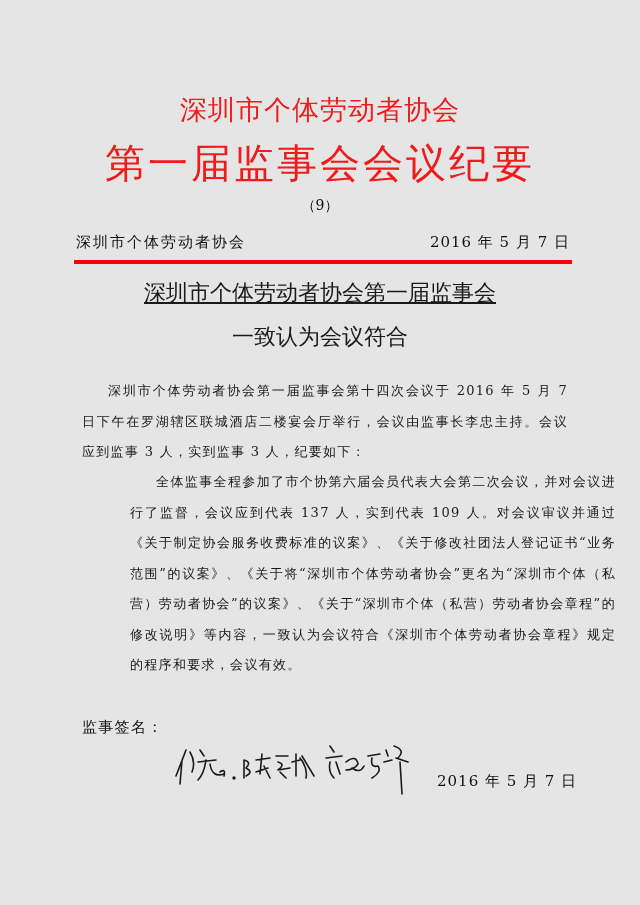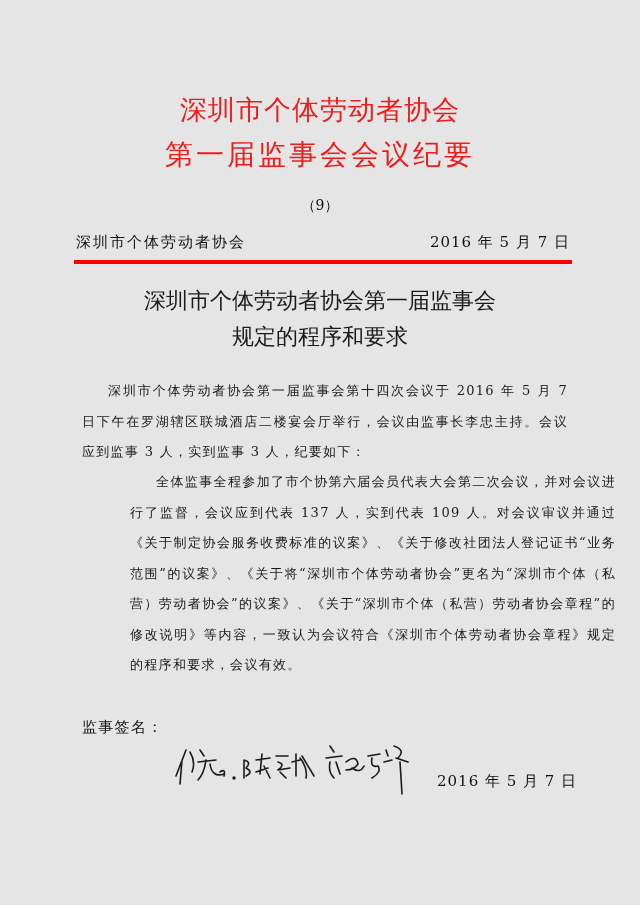--- a/index.html
+++ b/index.html
@@ -2,28 +2,28 @@
 <html><head>
   <meta charset="utf-8">
   <style>
     html, body { margin: 0; padding: 0; background: #ffffff; }
     body { width: 640px; height: 905px; position: relative; overflow: hidden;
            font-family: "DejaVu Serif", "Liberation Serif", serif; color: #111; }
     .page { position: absolute; left: 0; top: 0; width: 640px; height: 905px; background: #e5e5e5; }
     .org-title { position: absolute; top: 92px; left: 0; width: 640px; text-align: center;
                  color: #ee1c1c; font-size: 27px; font-family: "DejaVu Sans", sans-serif; letter-spacing: 1px; }
     .doc-title { position: absolute; top: 136px; left: 0; width: 640px; text-align: center;
-                 color: #ee1c1c; font-size: 28px; font-family: "DejaVu Sans", sans-serif; letter-spacing: 3px; }
+                 color: #ee1c1c; font-size: 40px; font-family: "DejaVu Sans", sans-serif; letter-spacing: 3px; }
     .issue-no { position: absolute; top: 197px; left: 0; width: 640px; text-align: center; font-size: 14px; }
     .meta-left { position: absolute; top: 233px; left: 76px; font-size: 15px; letter-spacing: 2px; }
     .meta-right { position: absolute; top: 233px; right: 70px; font-size: 15px; letter-spacing: 1px; }
     .red-rule { position: absolute; top: 260px; left: 74px; width: 498px; height: 4px; background: #ff0000; }
     .sub-title { position: absolute; left: 0; width: 640px; text-align: center; font-size: 22px;
                  font-family: "DejaVu Sans", sans-serif; color: #1a1a1a; }
-    .sub-title.l1 { top: 286px; }
+    .sub-title.l1 { top: 278px; text-decoration: underline; }
     .sub-title.l2 { top: 322px; }
     .body-text { position: absolute; left: 82px; width: 486px; font-size: 13px; line-height: 30.5px;
                  letter-spacing: 1.3px; color: #1a1a1a; text-align: justify; }
     .body-text p { margin: 0; text-indent: 2em; }
     .p1 { top: 376px; }
     .p2 { top: 467px; margin-left: 48px; }
     .sign-label { position: absolute; top: 718px; left: 82px; font-size: 15px; letter-spacing: 1.3px; }
     .signatures { position: absolute; top: 738px; left: 170px; width: 270px; height: 60px; }
     .sign-date { position: absolute; top: 772px; left: 437px; font-size: 15px; letter-spacing: 1px; }
   </style>
@@ -32,21 +32,21 @@
 
 <div class="page">
   <div class="org-title">深圳市个体劳动者协会</div>
   <div class="doc-title">第一届监事会会议纪要</div>
   <div class="issue-no">（9）</div>
   <div class="meta-left">深圳市个体劳动者协会</div>
   <div class="meta-right">2016 年 5 月 7 日</div>
   <div class="red-rule"></div>
 
   <div class="sub-title l1">深圳市个体劳动者协会第一届监事会</div>
-  <div class="sub-title l2">规定的程序和要求</div>
+  <div class="sub-title l2">一致认为会议符合</div>
 
   <div class="body-text p1">
     <p>深圳市个体劳动者协会第一届监事会第十四次会议于 2016 年 5 月 7 日下午在罗湖辖区联城酒店二楼宴会厅举行，会议由监事长李忠主持。会议应到监事 3 人，实到监事 3 人，纪要如下：</p>
   </div>
   <div class="body-text p2">
     <p>全体监事全程参加了市个协第六届会员代表大会第二次会议，并对会议进行了监督，会议应到代表 137 人，实到代表 109 人。对会议审议并通过《关于制定协会服务收费标准的议案》、《关于修改社团法人登记证书“业务范围”的议案》、《关于将“深圳市个体劳动者协会”更名为“深圳市个体（私营）劳动者协会”的议案》、《关于“深圳市个体（私营）劳动者协会章程”的修改说明》等内容，一致认为会议符合《深圳市个体劳动者协会章程》规定的程序和要求，会议有效。</p>
   </div>
 
   <div class="sign-label">监事签名：</div>
 

